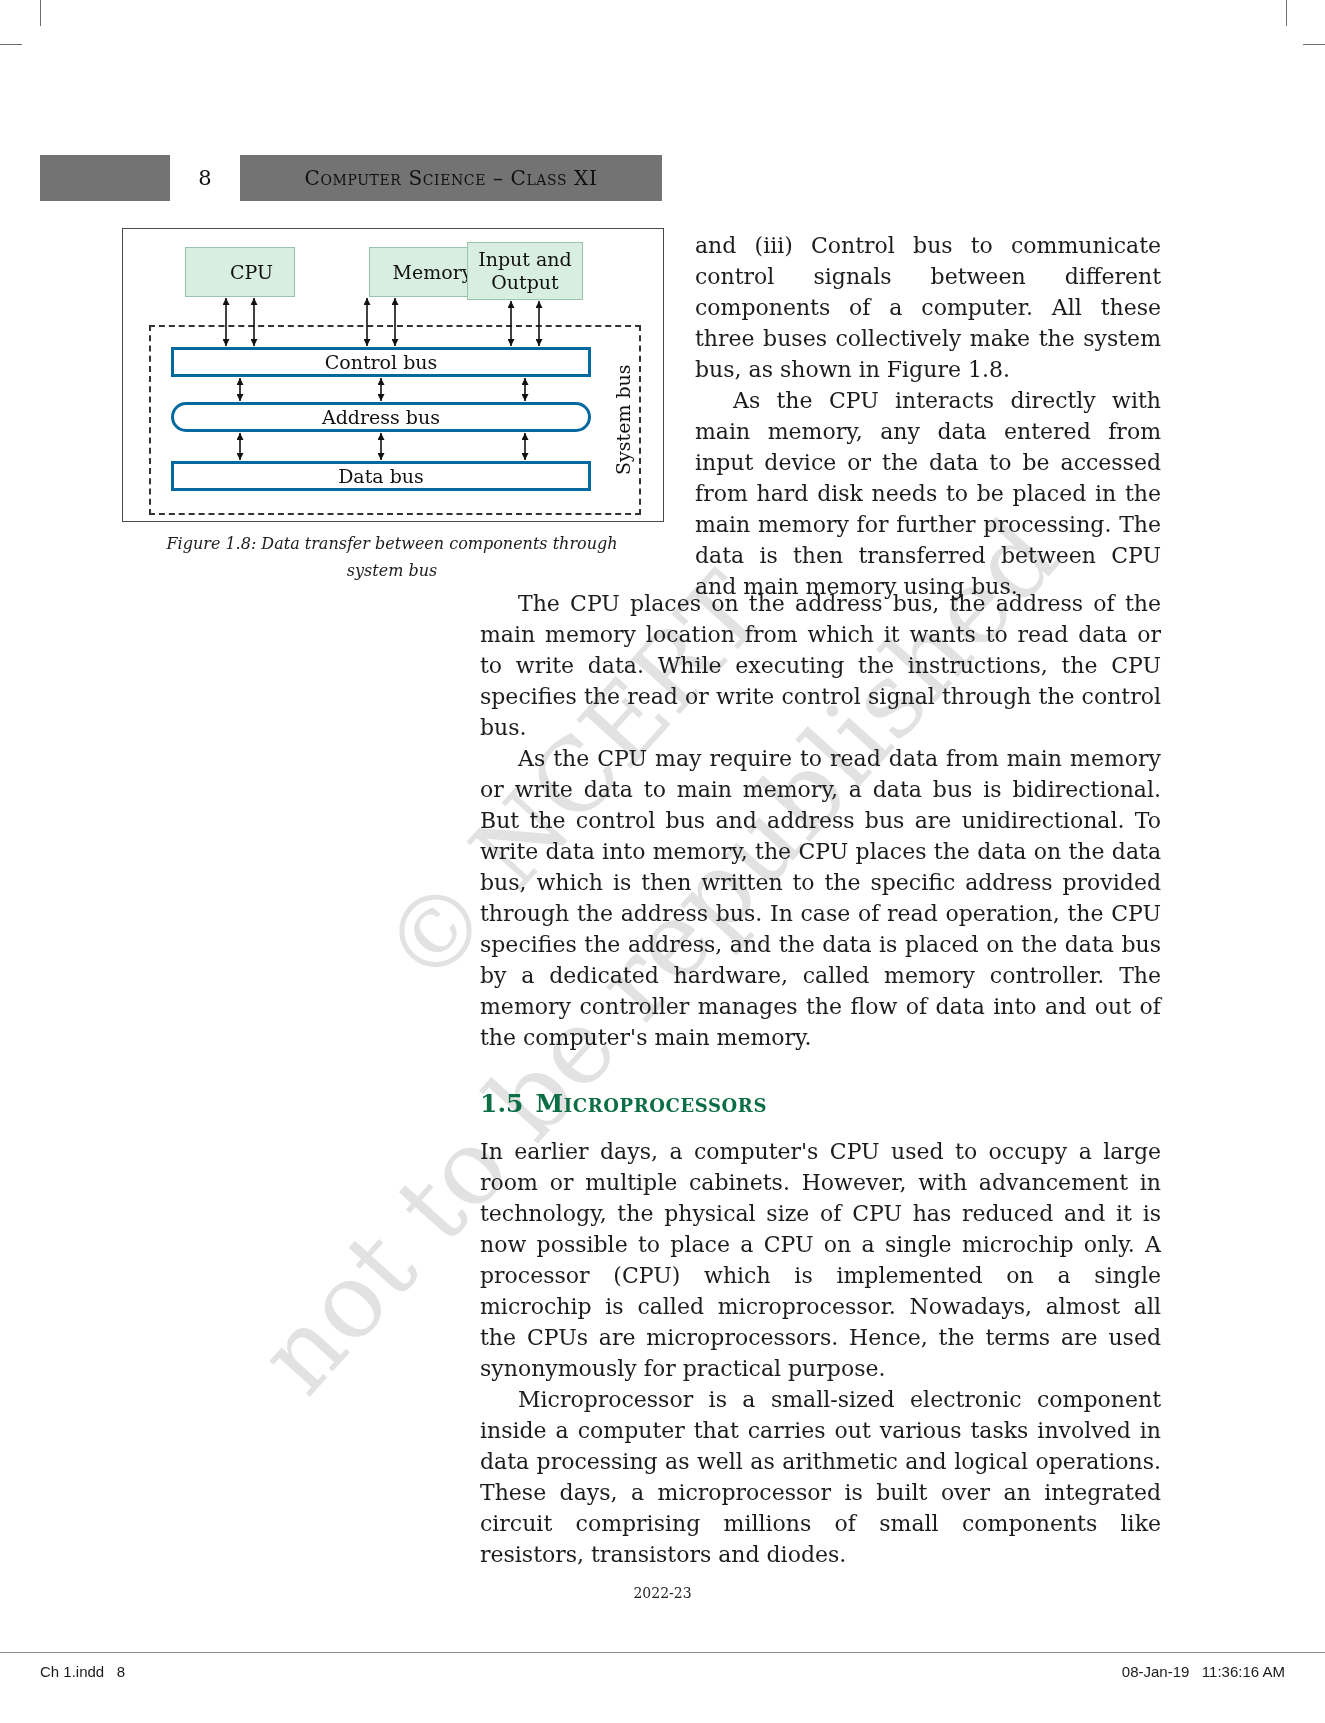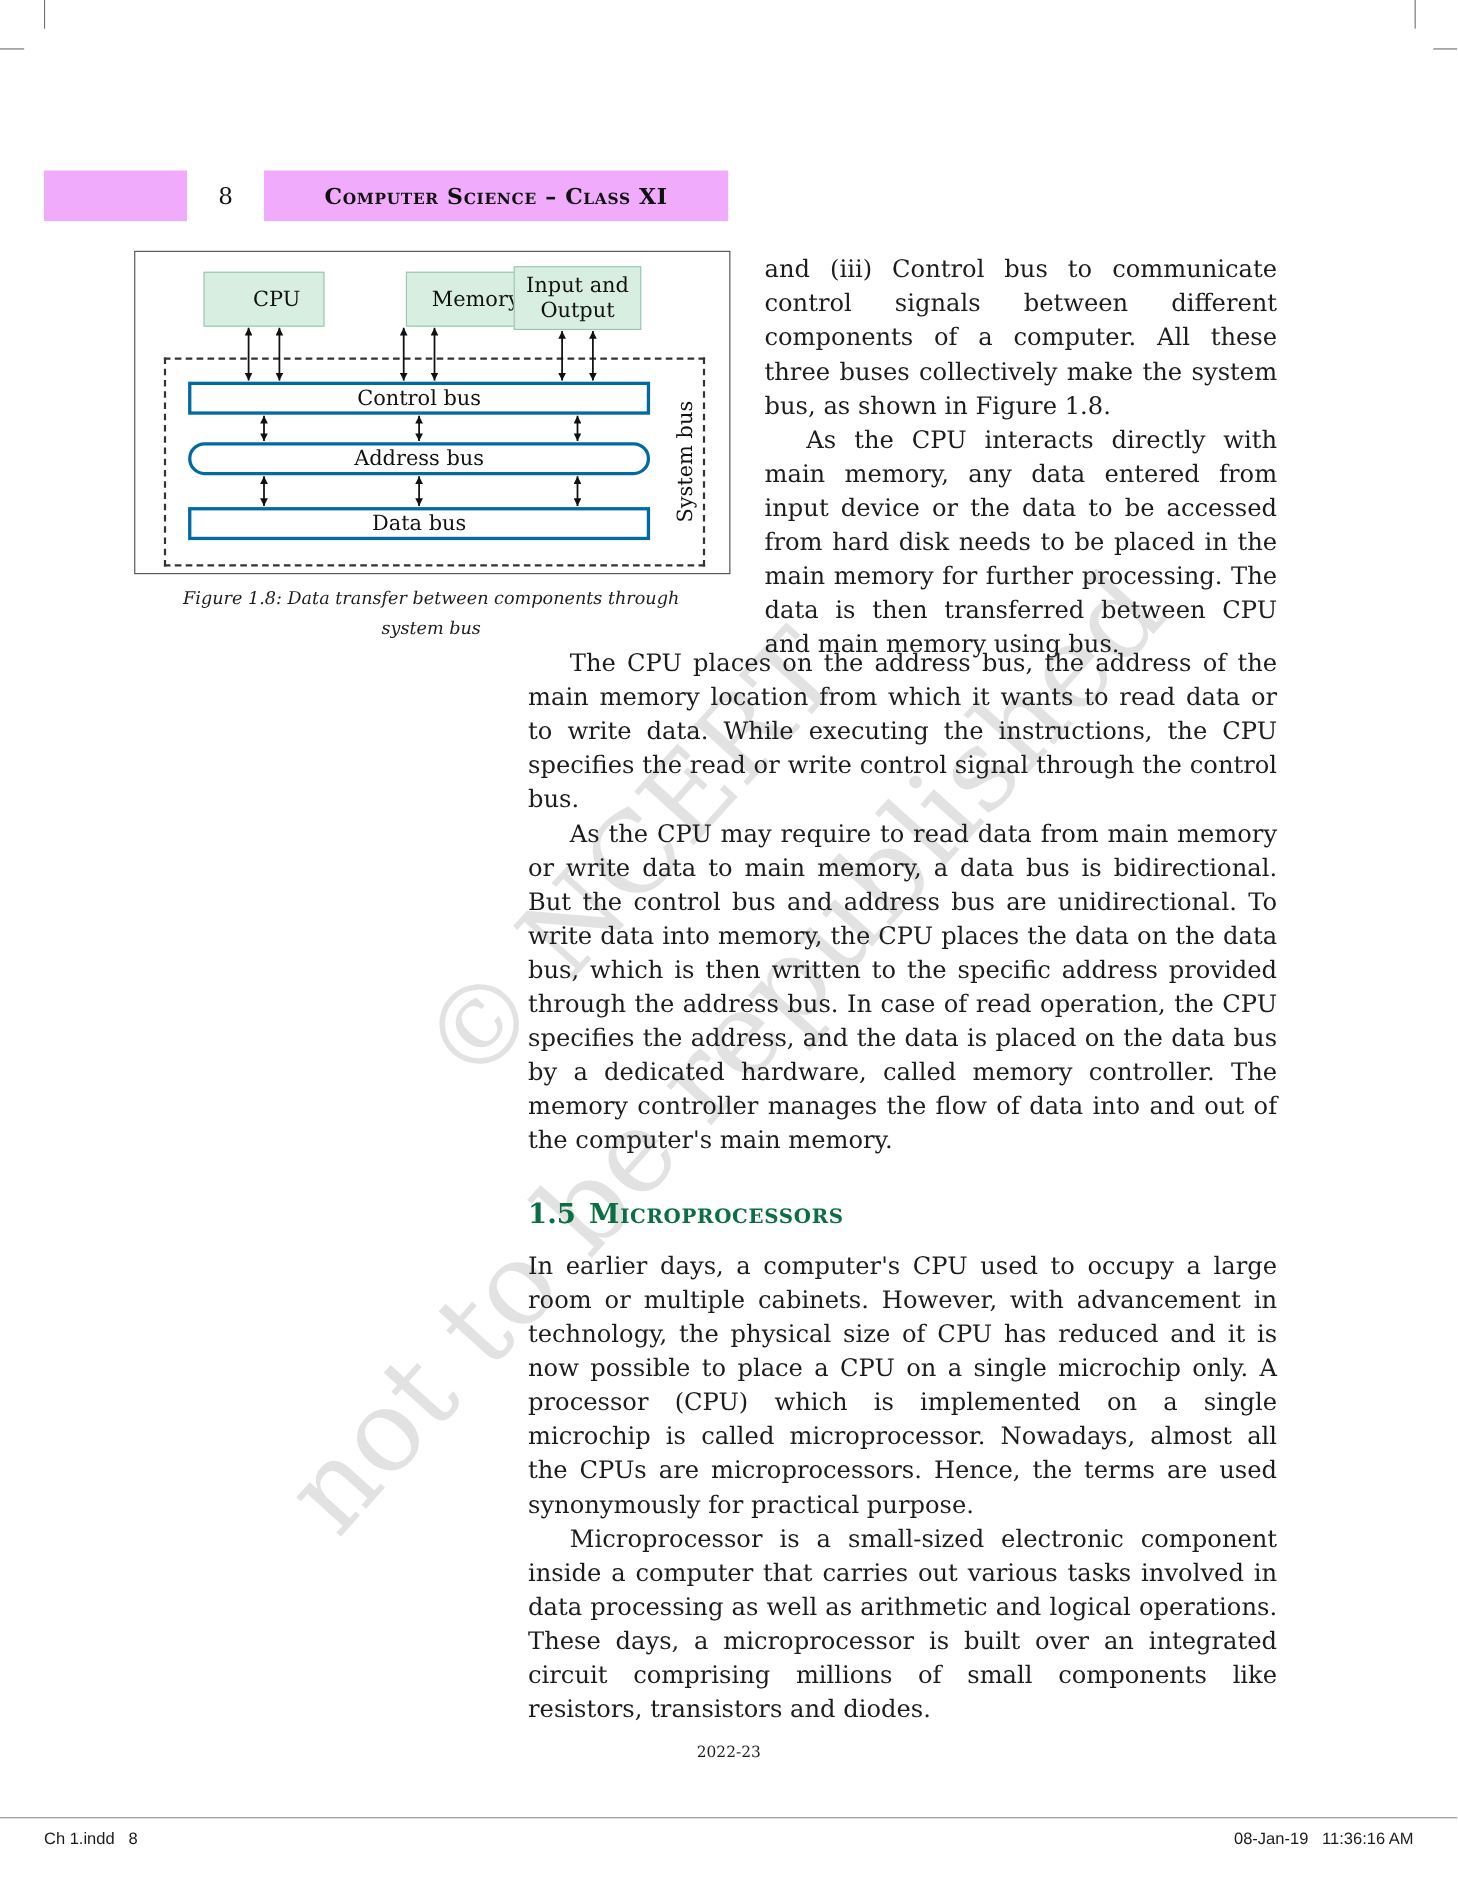--- a/index.html
+++ b/index.html
@@ -18,21 +18,21 @@
   
   .watermark {
     position:absolute; z-index:1; color:rgba(95,95,95,0.18);
     white-space:nowrap; pointer-events:none; font-family:"DejaVu Serif", serif;
   }
   .wm1 { left:360px; top:930px; font-size:100px; transform:rotate(-48deg); transform-origin:0 0; }
   .wm2 { left:235px; top:1335px; font-size:104px; transform:rotate(-48deg); transform-origin:0 0; }
 
   
   .header-bar { position:absolute; left:40px; top:155px; width:622px; height:46px; display:flex; z-index:2; }
-  .hb-green { background:#f0abfc;font-weight:bold; }
+  .hb-green { background:#737373; }
   .hb-left { width:130px; }
   .hb-num { width:70px; display:flex; align-items:center; justify-content:center; font-size:21px; color:#111; }
   .hb-title-wrap { flex:1; display:flex; align-items:center; justify-content:center; }
   .hb-title { font-variant:small-caps; font-size:20px; letter-spacing:0.6px; color:#101010; }
 
   
   .figure { position:absolute; left:122px; top:228px; width:540px; height:292px; margin:0;
             border:1px solid #4a4a4a; background:#fff; z-index:2; }
   .comp-box { position:absolute; background:#d8eee1; border:1px solid #9cc3ad;
               display:flex; align-items:center; justify-content:center; text-align:center;

